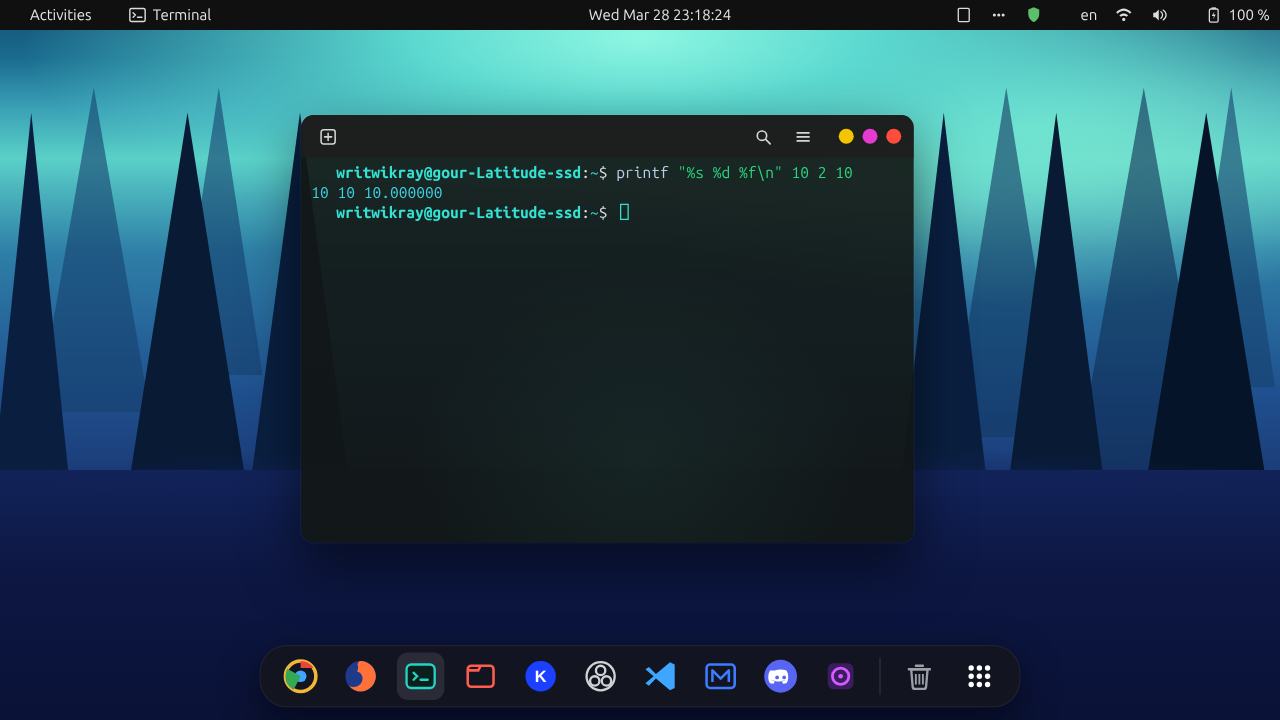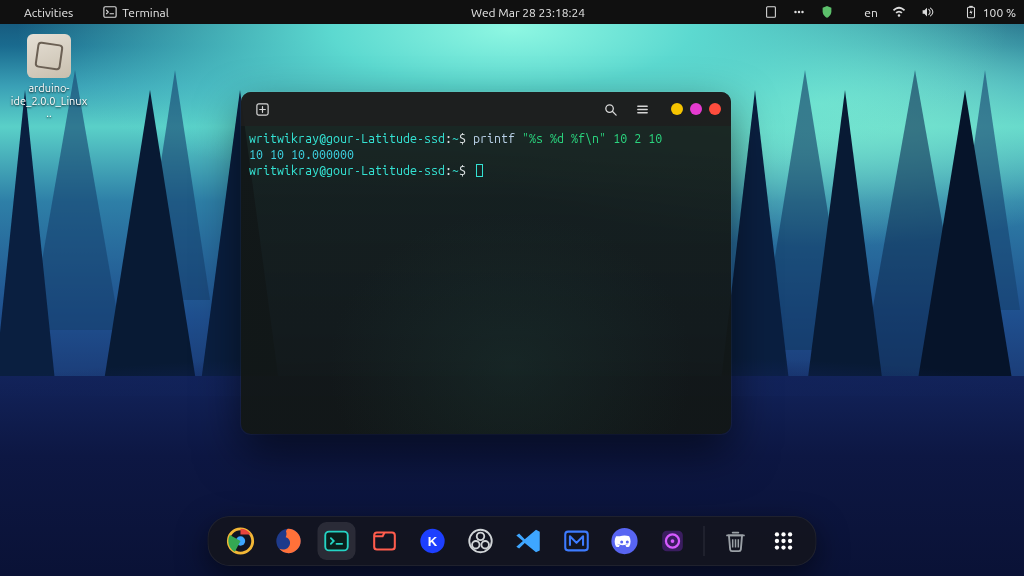--- a/index.html
+++ b/index.html
@@ -66,21 +66,21 @@
 
   .term-body{
     flex:1; padding:4px 8px 8px 8px;
     font-family:"Ubuntu Mono","DejaVu Sans Mono",monospace;
     font-size:12.5px; line-height:1.28; color:#bfeee4;
     background:
       radial-gradient(ellipse 260px 220px at 55% 78%, rgba(30,60,55,.35), transparent 70%),
       linear-gradient(180deg, rgba(10,18,16,0) 0%, rgba(10,18,16,.15) 100%);
     white-space:pre; overflow:hidden;
   }
-  .tc-user{color:#34e2d3;font-weight:400;}
+  .tc-user{color:#34e2d3;font-weight:700;margin-left:20px;}
   .tc-path{color:#34e2d3;}
   .tc-sym{color:#d9dfe0;}
   .tc-cmd{color:#b7cfe6;}
   .tc-str{color:#2ad47e;}
   .tc-out{color:#3dd0e0;}
   .cursor-box{display:inline-block;width:7px;height:13px;border:1px solid #34e2d3;margin-left:3px;vertical-align:-2px;}
 
   
   .dock {
     position:absolute; left:50%; bottom:10px; transform:translateX(-50%);
@@ -220,24 +220,20 @@
             <rect x="6" y="1" width="4" height="1.5" fill="#dcdcdc"></rect>
             <path d="M8.6 4.5L6.2 9h2l-.8 3 2.4-4.5h-2z" fill="#dcdcdc"></path>
           </svg>
         </span>
       <span>100 %</span>
     </div>
   </div>
 </div>
 
 <div class="desktop-icons">
-  <div class="d-icon">
-    <div class="thumb arduino"></div>
-    <div class="lbl">arduino-ide_2.0.0_Linux..</div>
-  </div>
 </div>
 
 <div class="term-window">
   <div class="term-titlebar">
     <div class="tb-btn">
       <svg class="ico16" viewBox="0 0 16 16">
           <rect x="2" y="2" width="12" height="12" rx="2" fill="none" stroke="#d6d6d6" stroke-width="1.3"></rect>
           <path d="M8 5v6M5 8h6" stroke="#d6d6d6" stroke-width="1.3" stroke-linecap="round"></path>
         </svg>
     </div>

